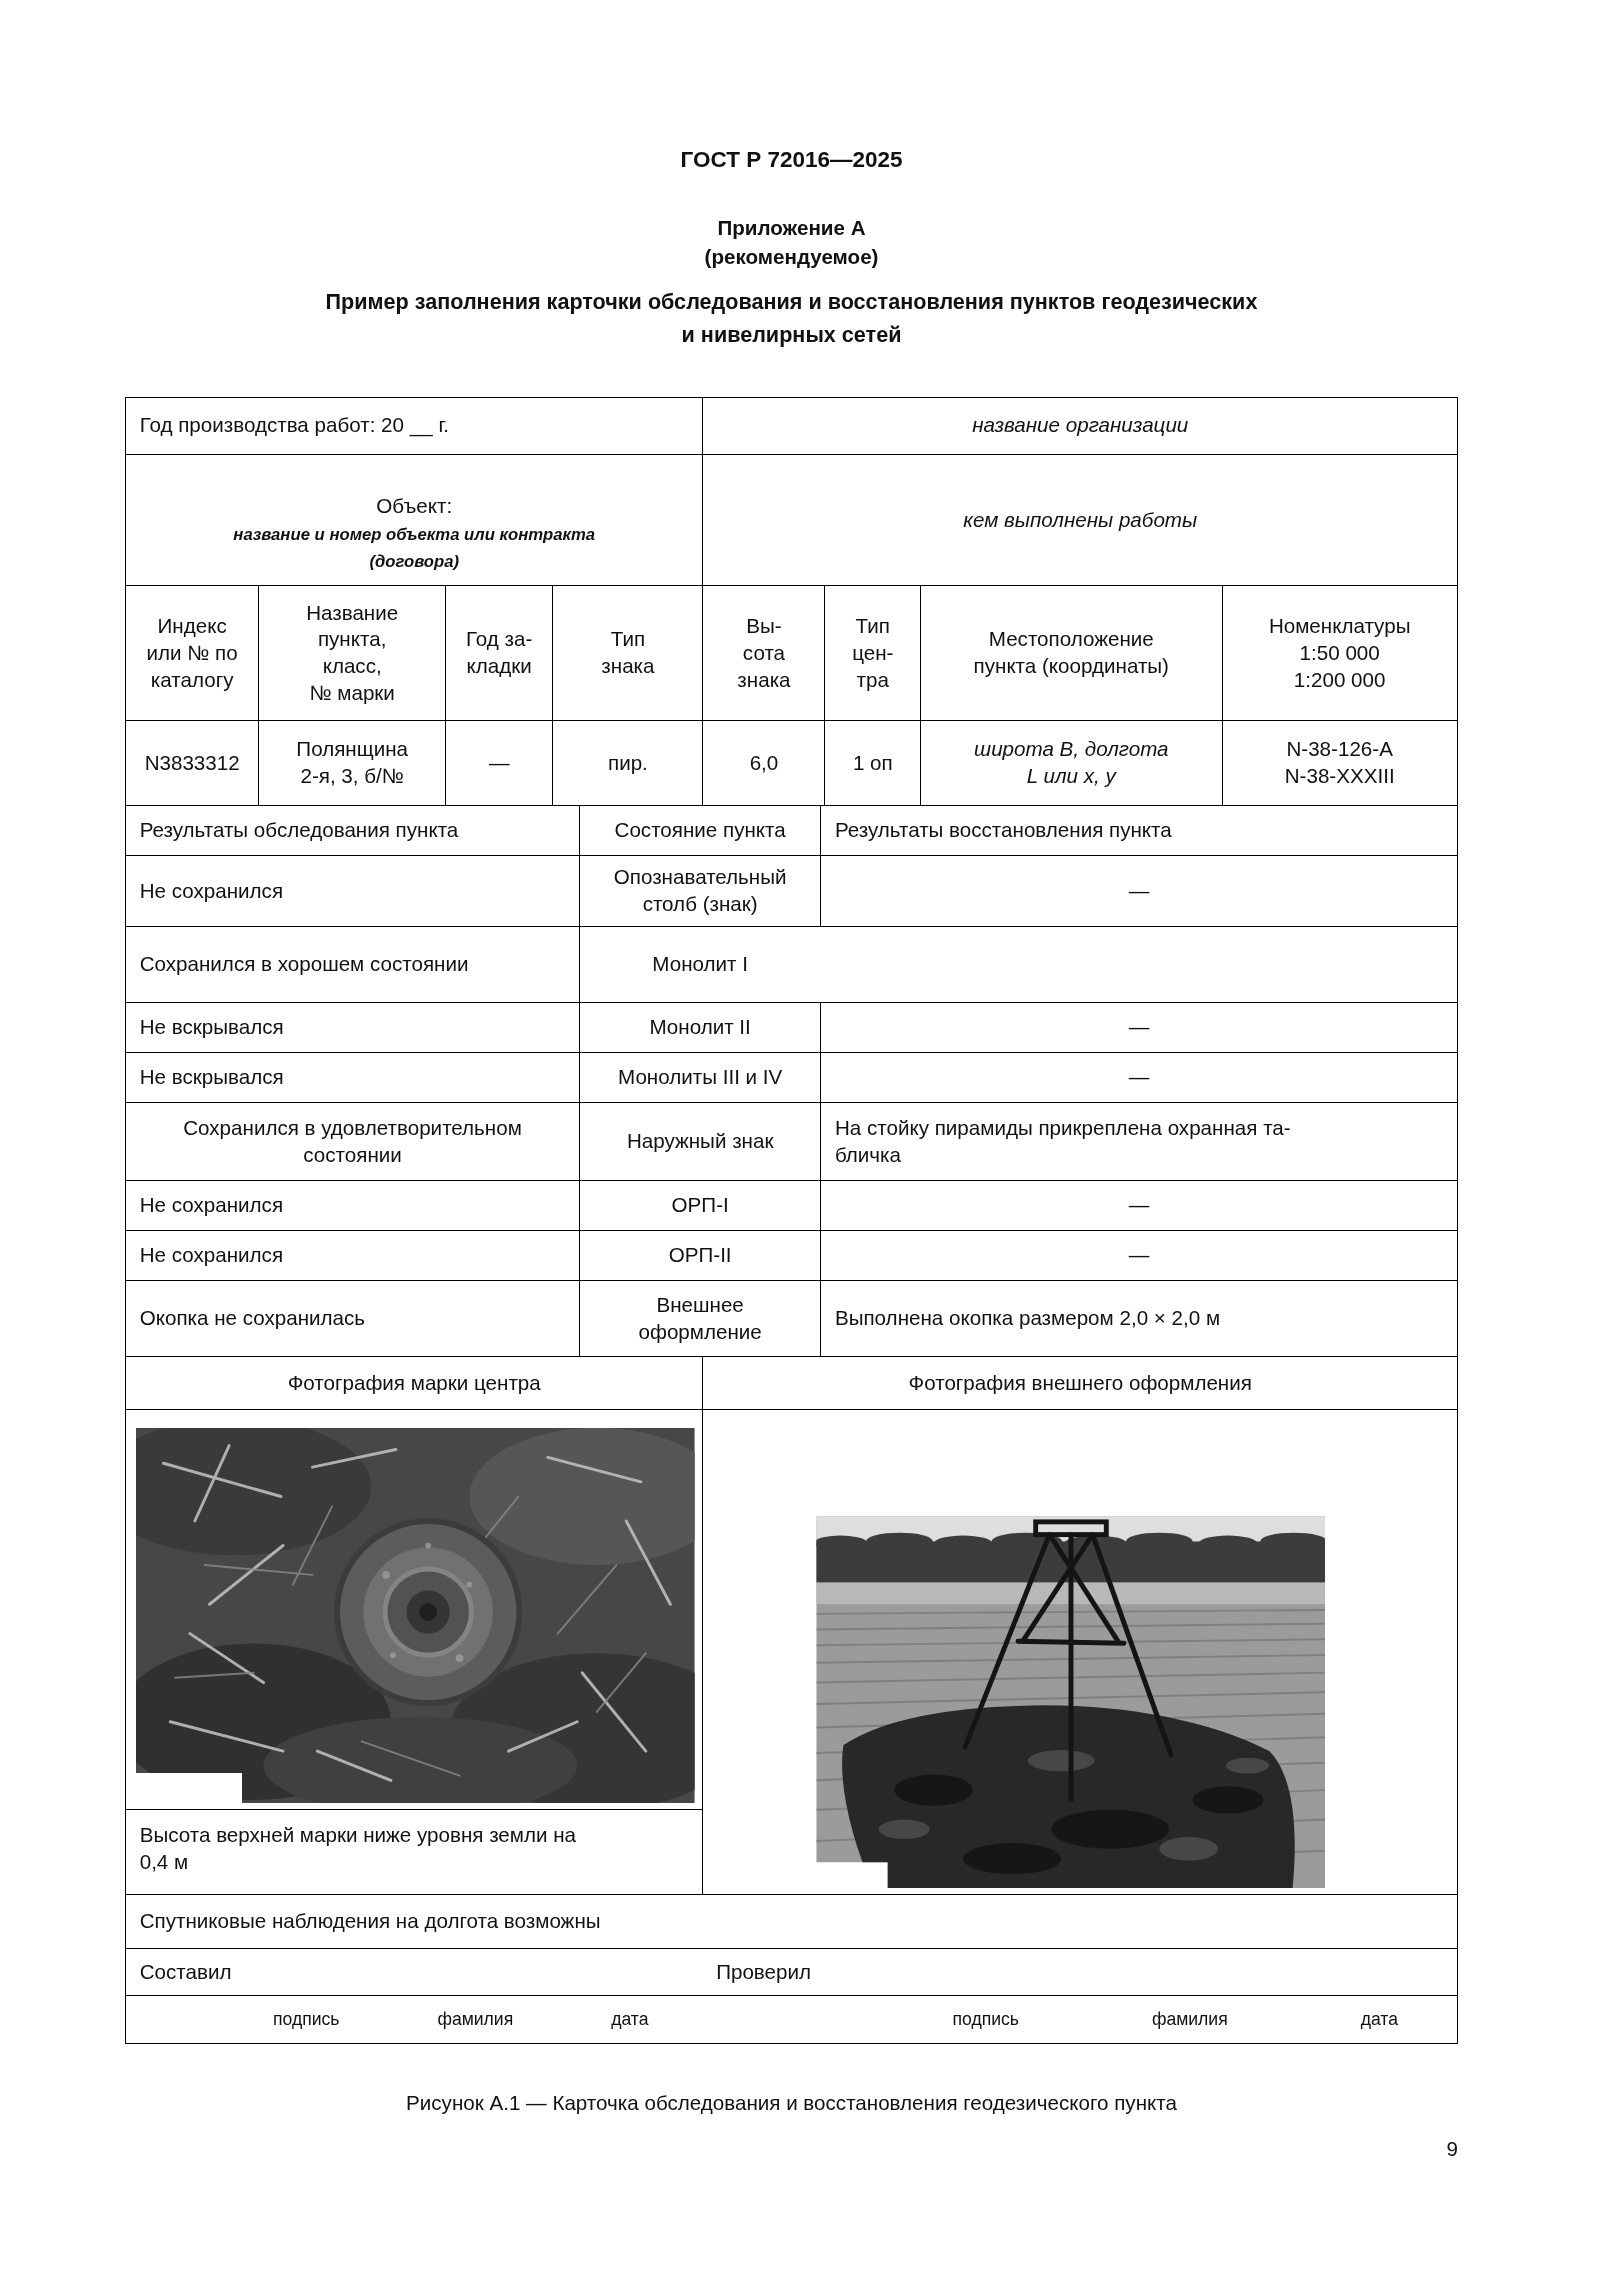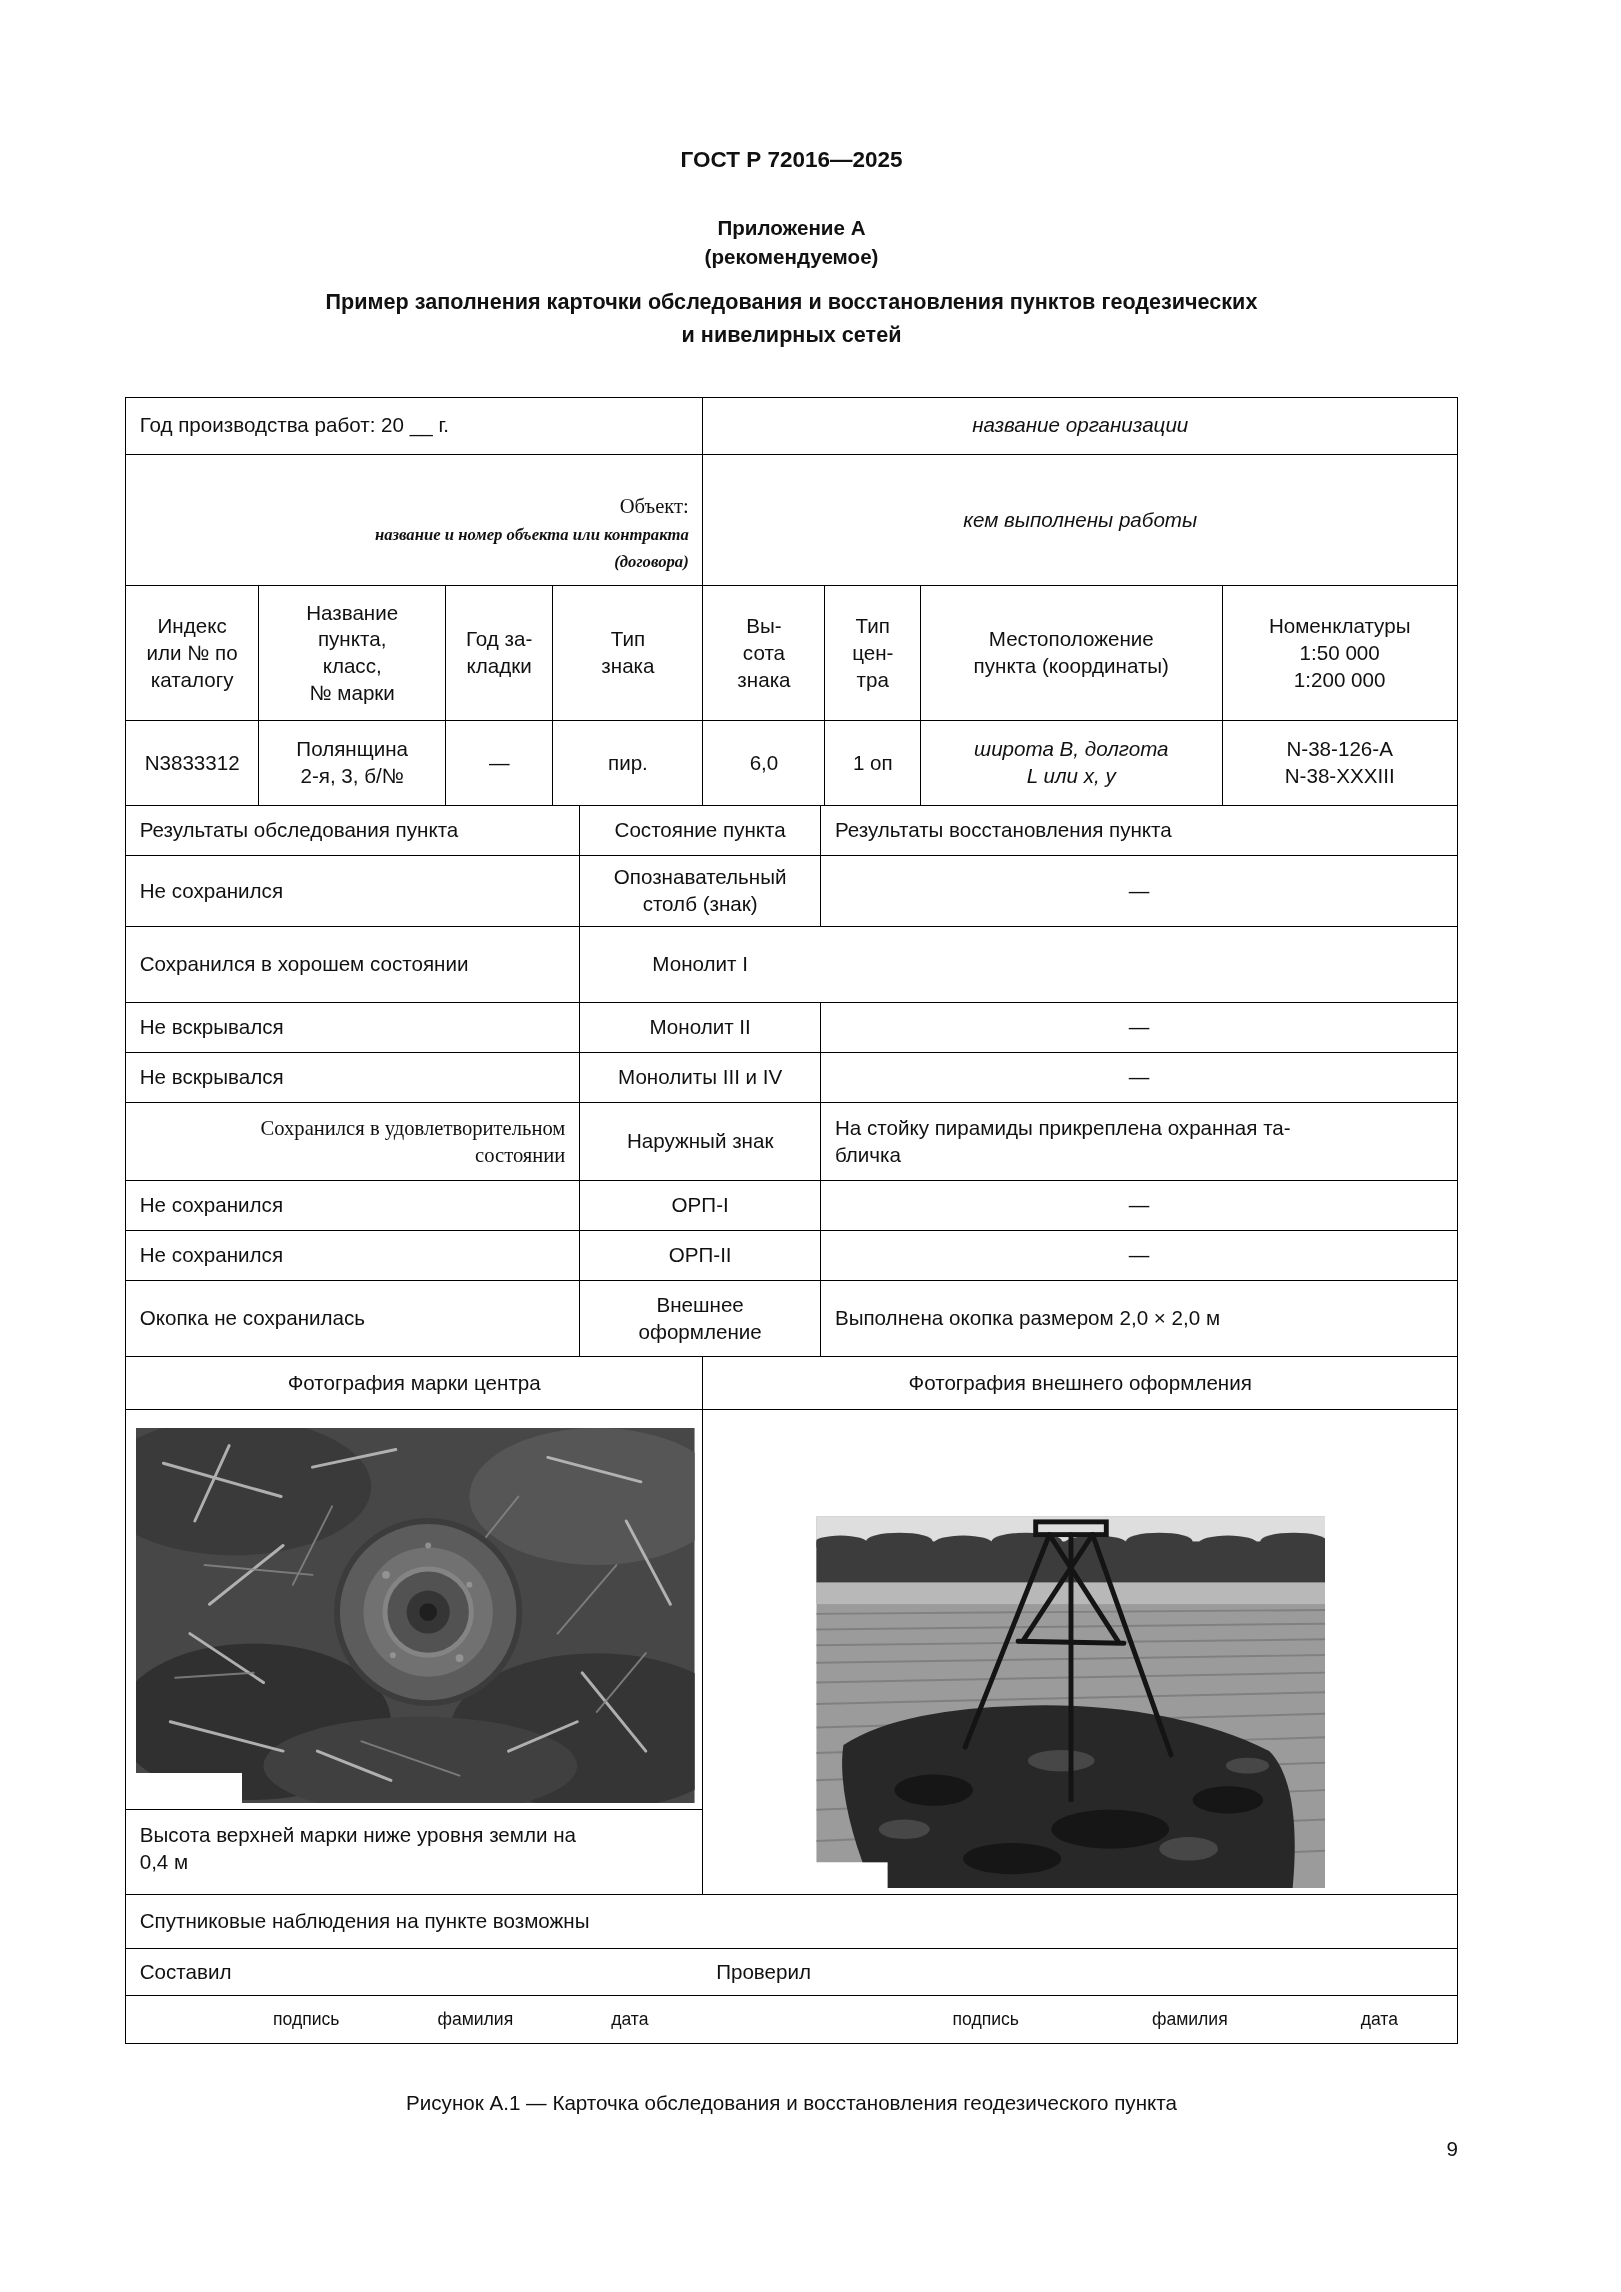--- a/index.html
+++ b/index.html
@@ -9,21 +9,21 @@
   .doc-code { text-align:center; font-weight:bold; font-size:22.5px; }
   .appendix { text-align:center; font-weight:bold; font-size:20.6px; line-height:1.4; margin-top:41px; white-space:pre-line; }
   .title { text-align:center; font-weight:bold; font-size:21.6px; line-height:1.55; margin-top:13px; white-space:pre-line; }
   .card { margin-top:45px; border:1.6px solid #000; font-size:20.6px; line-height:1.3; }
   .row { display:flex; border-top:1.6px solid #000; align-items:stretch; }
   .row:first-child { border-top:none; }
   .cell { border-left:1.6px solid #000; display:flex; align-items:center; justify-content:center; text-align:center; padding:5.9px 11.8px; }
   .cell:first-child { border-left:none; }
   .pre { white-space:pre-line; }
   .left { justify-content:flex-start; text-align:left; padding-left:13.7px; }
-  .blk { display:block; text-align:right; padding:11.8px 13.7px; white-space:pre-line;font-family:Liberation Serif, serif; }
+  .blk { display:block; text-align:center; padding:11.8px 13.7px; white-space:pre-line; }
   .jst { display:block; text-align:justify; padding:11.8px 13.7px; white-space:pre-line; }
   .b { font-weight:normal; }
   .i { font-style:italic; }
   .hint { font-size:16.7px; font-weight:bold; font-style:italic; }
   
   .cL { width:43.31%; } .cR { width:56.69%; }
   .w1{width:9.94%}.w2{width:14.03%}.w3{width:8.07%}.w4{width:11.27%}.w5{width:9.17%}.w6{width:7.18%}.w7{width:22.65%}.w8{width:17.68%}
   .s1{width:34.04%}.s2{width:18.12%}.s3{width:47.84%}
   
   .h57{min-height:56px}.h72{min-height:71px}.h138{min-height:135px}.h87{min-height:85px}
@@ -280,21 +280,21 @@
                 <path d="M206 128 L314 130"></path>
               </g>
               <path d="M260 258 L260 292" stroke="#141414" stroke-width="5"></path>
             </svg>
           </div>
         </div>
       </div>
     </div>
 
     <div class="row h55">
-      <div class="cell left" style="width:100%">Спутниковые наблюдения на пункте возможны</div>
+      <div class="cell left" style="width:100%">Спутниковые наблюдения на долгота возможны</div>
     </div>
 
     <div class="row h48">
       <div class="cell cL left nosep">Составил</div>
       <div class="cell cR left nosep">Проверил</div>
     </div>
 
     <div class="row h49 sigrow">
       <div class="sigL">
         <span>подпись</span>

